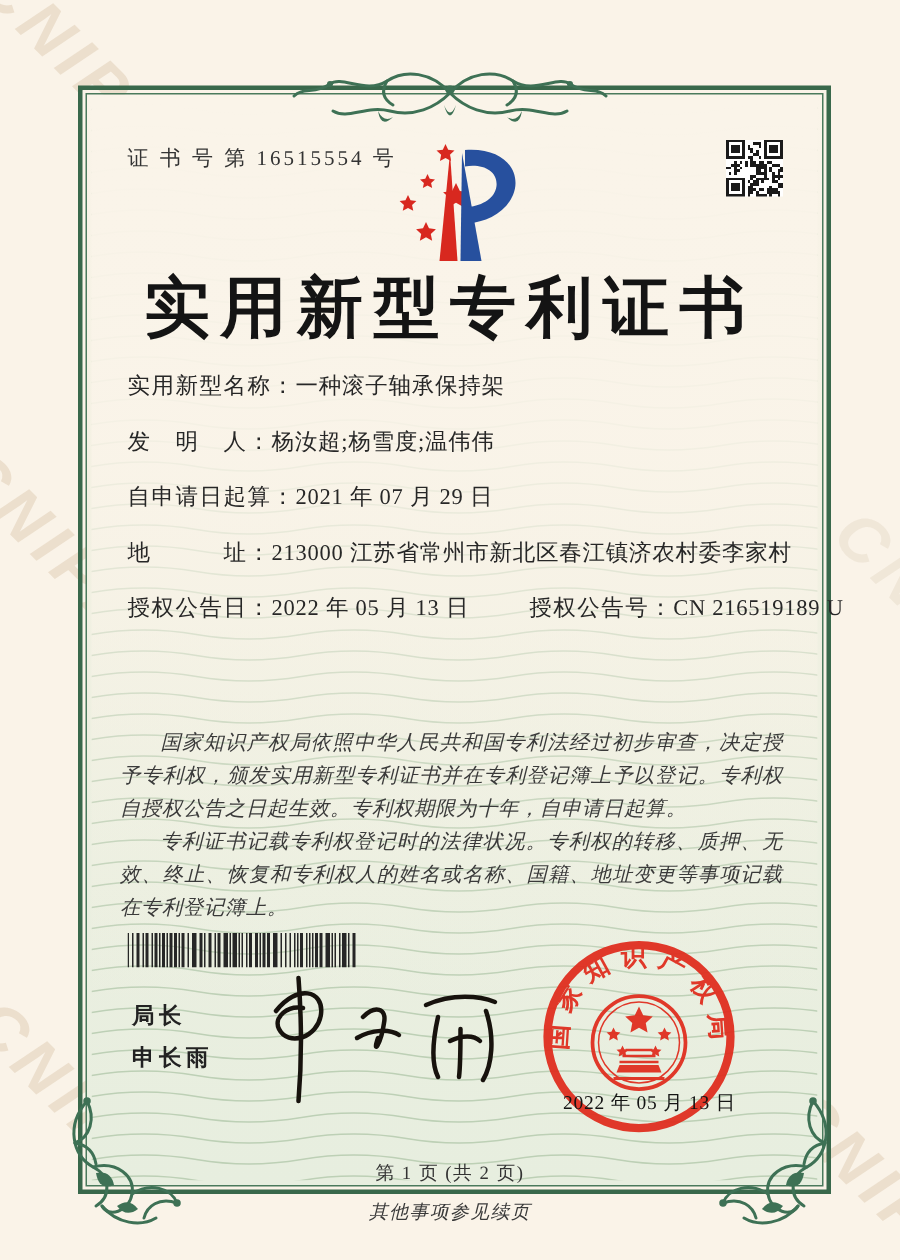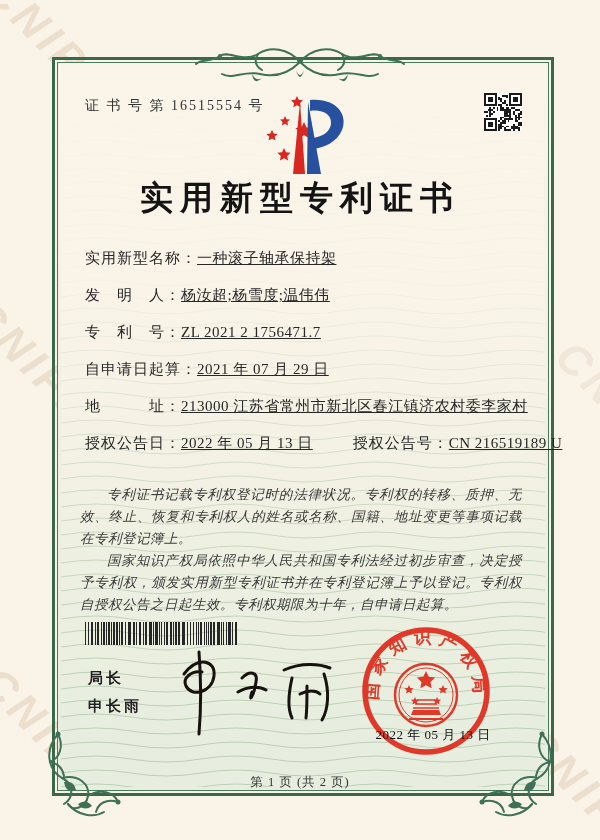--- a/index.html
+++ b/index.html
@@ -23,23 +23,23 @@
          background:linear-gradient(180deg,rgba(250,244,233,1) 0%,rgba(250,244,233,0.9) 30%,rgba(250,244,233,0.25) 60%,rgba(250,244,233,0) 85%);}
 
   .orn{position:absolute;z-index:4;}
 
   
   .content{position:absolute;inset:0;z-index:5;border-radius:22px;}
   .cert-no{position:absolute;left:85px;top:97px;font-size:14px;letter-spacing:2px;color:#333;}
   .logo{position:absolute;left:252px;top:92px;}
   .qr{position:absolute;left:484px;top:93px;}
   .title{position:absolute;left:0;top:176px;width:600px;text-align:center;
-         font-size:33px;font-weight:bold;letter-spacing:7px;color:#141414;}
-
-  .rows{position:absolute;left:85px;top:240px;width:450px;font-size:15px;color:#272727;text-decoration:underline;}
+         font-size:44px;font-weight:bold;letter-spacing:7px;color:#141414;}
+
+  .rows{position:absolute;left:85px;top:240px;width:450px;font-size:15px;color:#272727;}
   .row{height:37px;line-height:37px;white-space:nowrap;}
   .row .lbl{display:inline-block;letter-spacing:1px;}
   .row .val{letter-spacing:0.5px;}
   .row .pair2{margin-left:40px;}
 
   .paras{position:absolute;left:80px;top:484px;width:442px;font-size:13.5px;
          line-height:22px;color:#3a3a3a;font-style:italic;letter-spacing:0.5px;
          text-align:justify;}
   .paras p{margin:0;text-indent:2em;}
 
@@ -293,36 +293,33 @@
     <div class="title">实用新型专利证书</div>
 
     <div class="rows">
       <div class="row">
         <span class="lbl">实用新型名称：</span><span class="val">一种滚子轴承保持架</span>
       </div>
       <div class="row">
         <span class="lbl">发　明　人：</span><span class="val">杨汝超;杨雪度;温伟伟</span>
       </div>
       <div class="row">
-        <span class="lbl">专　利　号：</span><span class="val">ZL 2021 2 1756471.7</span>
-      </div>
-      <div class="row">
         <span class="lbl">自申请日起算：</span><span class="val">2021 年 07 月 29 日</span>
       </div>
       <div class="row">
         <span class="lbl">地　　　址：</span><span class="val">213000 江苏省常州市新北区春江镇济农村委李家村</span>
       </div>
       <div class="row">
         <span class="lbl">授权公告日：</span><span class="val">2022 年 05 月 13 日</span><span class="lbl pair2">授权公告号：</span><span class="val">CN 216519189 U</span>
       </div>
     </div>
 
     <div class="paras">
+      <p>国家知识产权局依照中华人民共和国专利法经过初步审查，决定授予专利权，颁发实用新型专利证书并在专利登记簿上予以登记。专利权自授权公告之日起生效。专利权期限为十年，自申请日起算。</p>
       <p>专利证书记载专利权登记时的法律状况。专利权的转移、质押、无效、终止、恢复和专利权人的姓名或名称、国籍、地址变更等事项记载在专利登记簿上。</p>
-      <p>国家知识产权局依照中华人民共和国专利法经过初步审查，决定授予专利权，颁发实用新型专利证书并在专利登记簿上予以登记。专利权自授权公告之日起生效。专利权期限为十年，自申请日起算。</p>
     </div>
 
     <svg id="barcode" class="barcode" width="158" height="23">
         <rect x="0" y="0" width="1" height="23" fill="#262626"></rect>
         <rect x="3" y="0" width="1" height="23" fill="#262626"></rect>
         <rect x="6" y="0" width="2" height="23" fill="#262626"></rect>
         <rect x="10" y="0" width="1" height="23" fill="#262626"></rect>
         <rect x="12" y="0" width="2" height="23" fill="#262626"></rect>
         <rect x="16" y="0" width="1" height="23" fill="#262626"></rect>
         <rect x="18" y="0" width="2" height="23" fill="#262626"></rect>
@@ -410,15 +407,16 @@
         <path d="M64 86 l1.2 2.5 2.8 .3 -2 1.9 .5 2.7 -2.5 -1.4 -2.5 1.4 .5 -2.7 -2 -1.9 2.8 -.3z" stroke="none"></path>
         <path d="M86 86 l1.2 2.5 2.8 .3 -2 1.9 .5 2.7 -2.5 -1.4 -2.5 1.4 .5 -2.7 -2 -1.9 2.8 -.3z" stroke="none"></path>
         <path d="M60 104 h30 l-2 -5 h-26 z" stroke="none"></path>
         <path d="M62 97 h26 M64 93 h22 M66 89 h18" fill="none" stroke-width="1.6"></path>
         <path d="M58 108 h34" fill="none" stroke-width="2"></path>
       </g>
     </svg>
     <div class="seal-date">2022 年 05 月 13 日</div>
 
     <div class="page-info">第 1 页 (共 2 页)</div>
+    <div class="cont-note">其他事项参见续页</div>
 
   </div>
 </div>
 
 </body></html>

